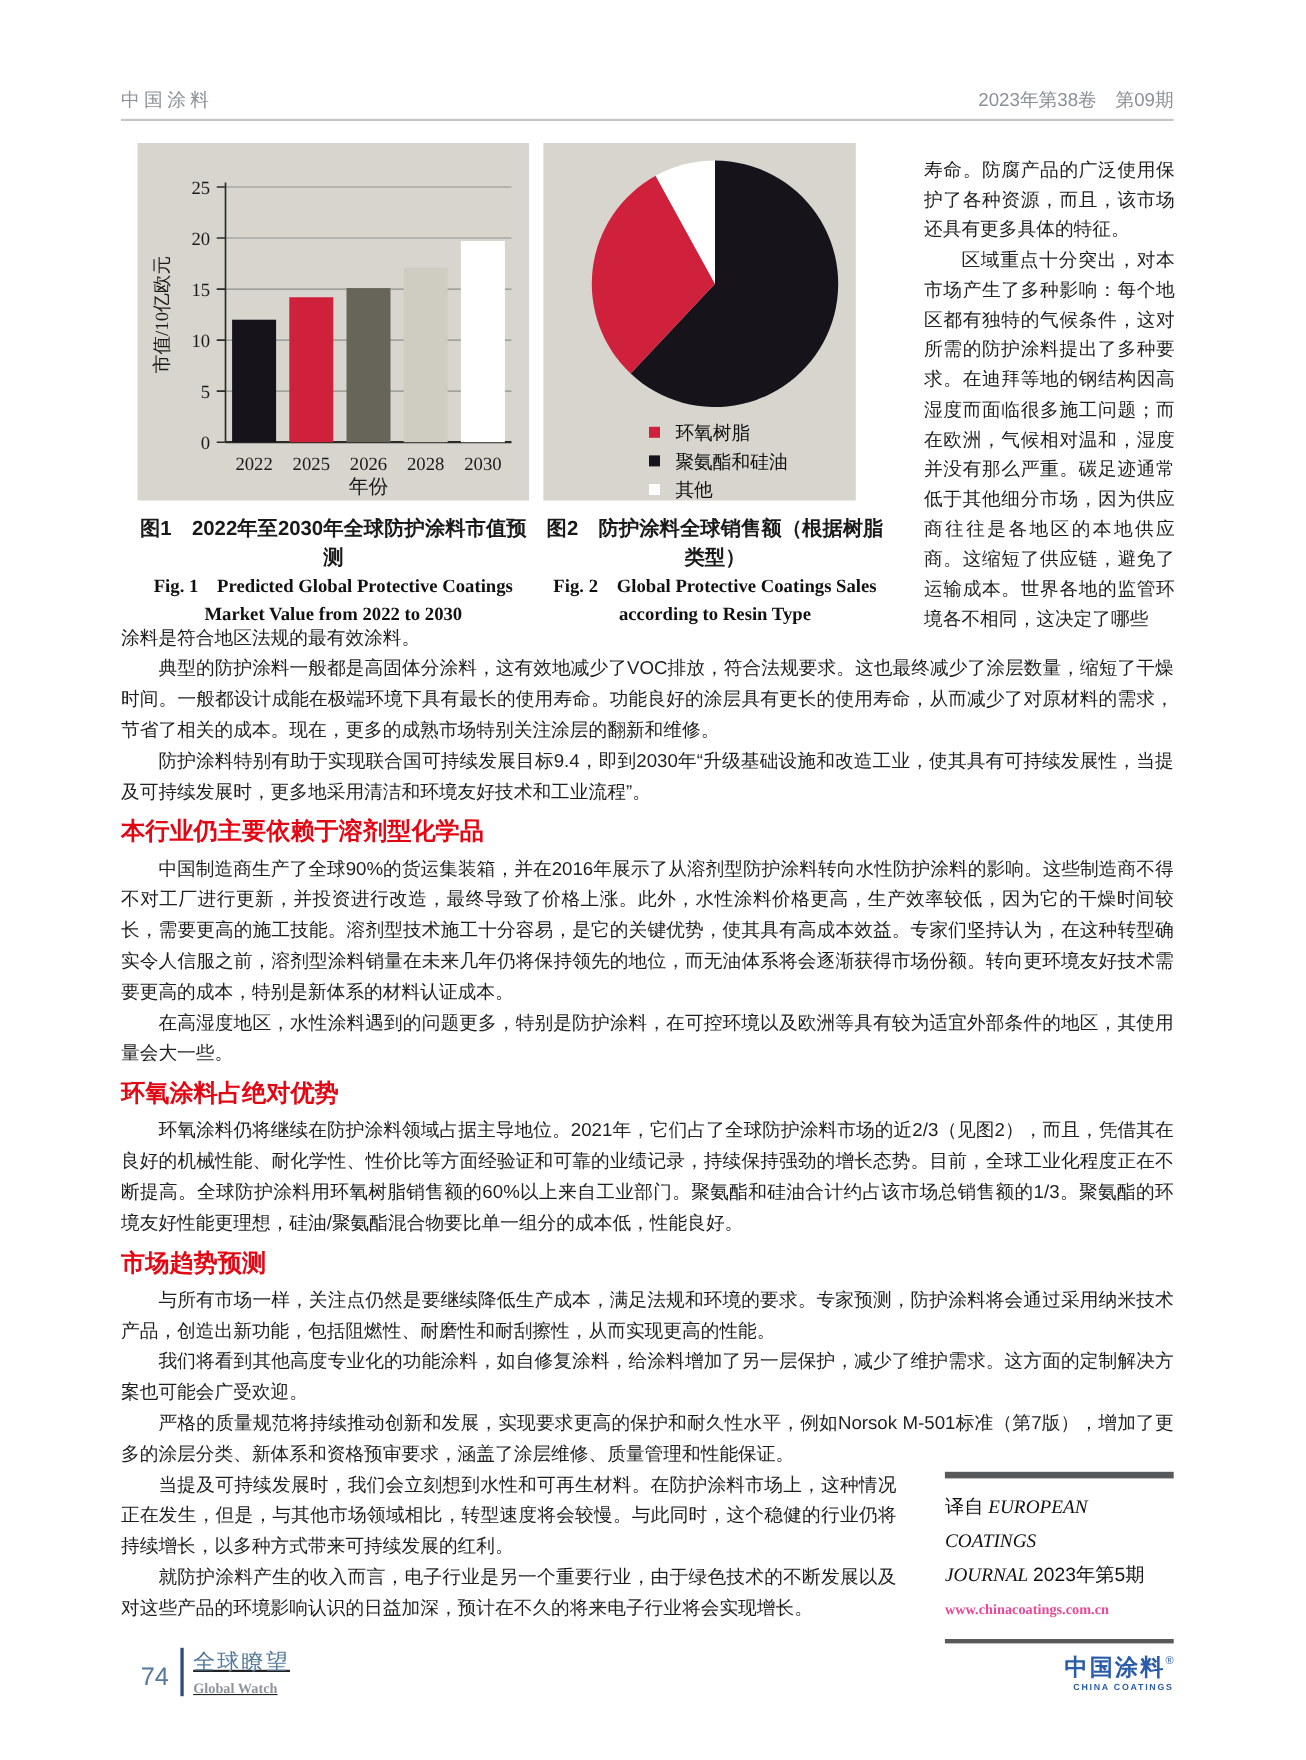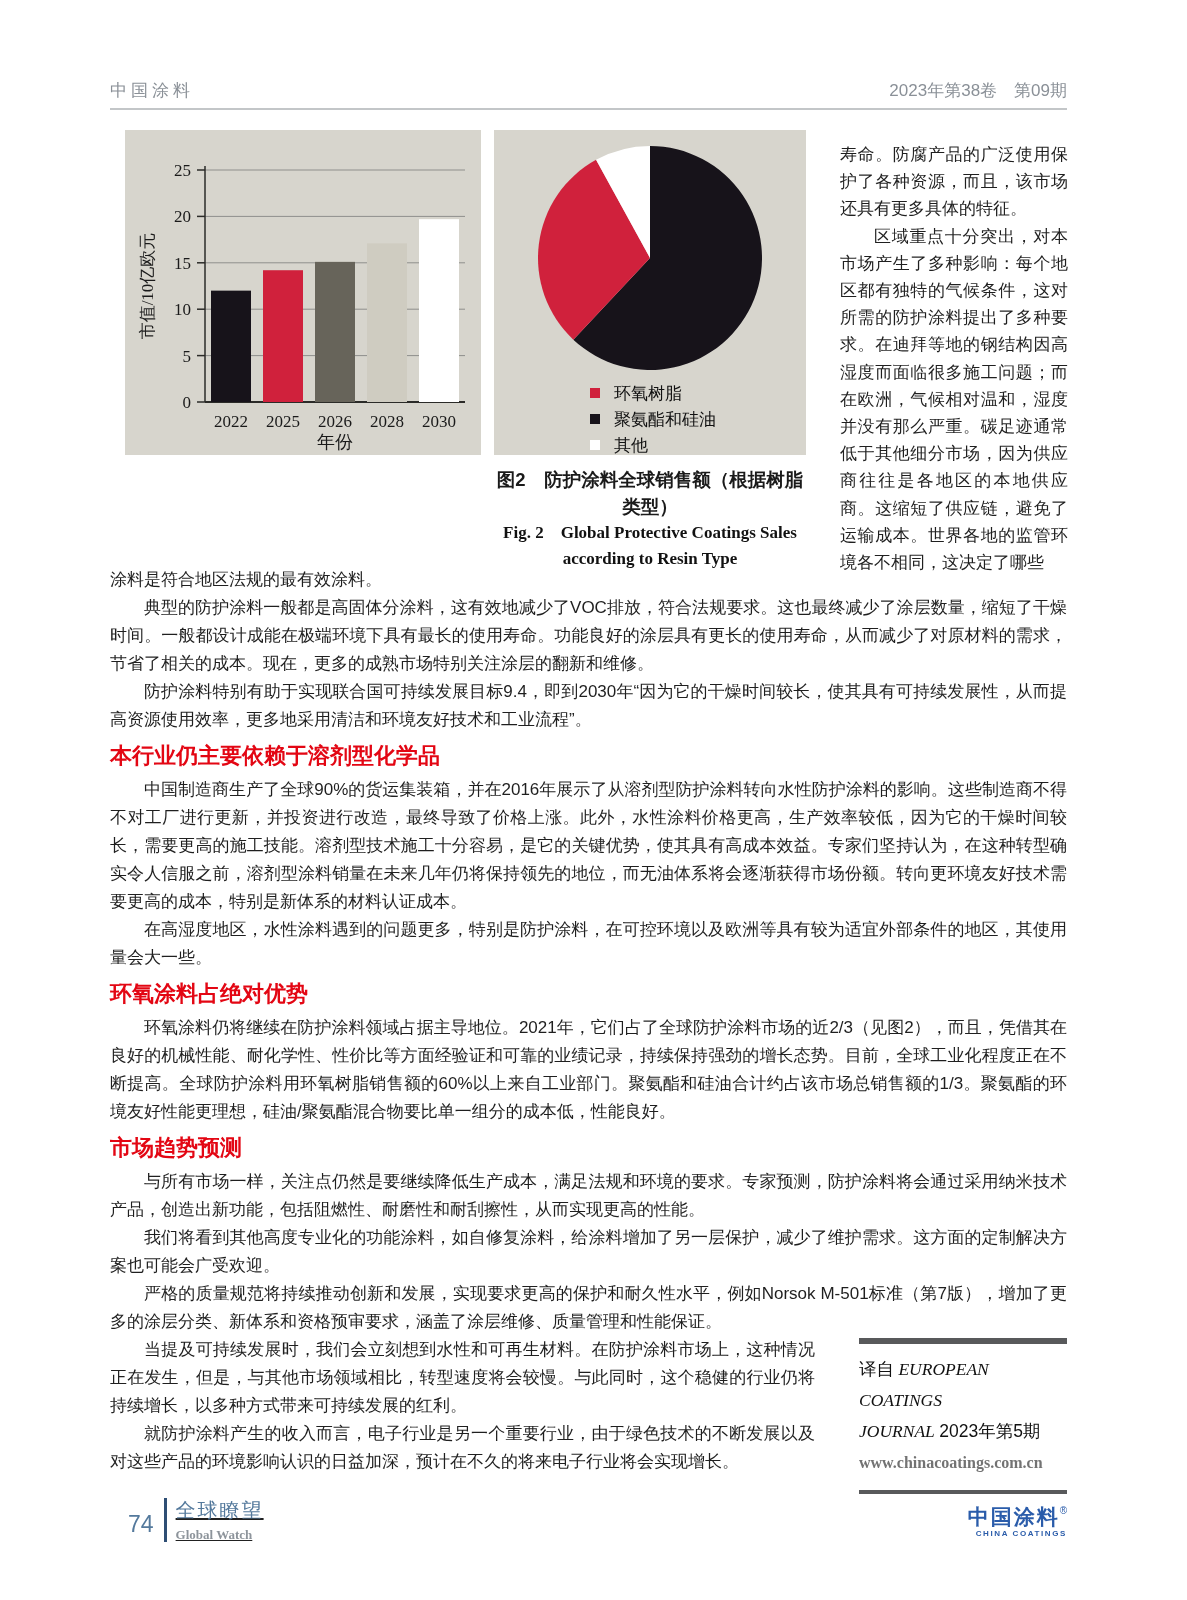--- a/index.html
+++ b/index.html
@@ -11,21 +11,21 @@
        border-bottom:2px solid #c3c6c8;color:#8a9097;font-size:17px;}
   .hdr-left{position:absolute;left:0;bottom:6px;letter-spacing:4px;}
   .hdr-right{position:absolute;right:0;bottom:6px;}
 
   
   .figure{position:absolute;top:130px;}
   .fig1{left:125px;width:356px;}
   .fig2{left:494px;width:312px;}
   .chartbox{background:#d7d5cd;position:relative;}
   .fig1 .chartbox{width:356px;height:325px;}
-  .fig2 .chartbox{width:312px;height:325px;}
+  .fig2 .chartbox{width:284px;height:325px;}
   .caption{margin-top:11px;text-align:center;}
   .cap-cn{font-size:18.5px;font-weight:bold;color:#1a1a1a;line-height:27px;}
   .cap-en{font-family:"Liberation Serif",serif;font-weight:bold;font-size:17px;line-height:26px;color:#111;}
 
   .legend{position:absolute;left:96px;top:250px;}
   .legend-row{display:flex;align-items:center;height:26px;}
   .legend-swatch{width:10px;height:10px;margin-right:14px;flex:0 0 auto;}
   .legend-label{font-family:"Liberation Serif",serif;font-size:17px;color:#111;}
 
   
@@ -41,21 +41,21 @@
   .main p.indent{text-indent:2em;}
   .main h2{margin:6px 0 4px 0;font-size:22px;line-height:32px;color:#e30613;font-weight:bold;text-align:left;}
 
   
   .attr-float{float:right;width:232px;margin-left:20px;margin-top:2px;}
   .attr-box{margin-left:24px;border-top:6px solid #58595b;border-bottom:4px solid #58595b;
             padding:10px 0 12px 0;text-align:left;font-family:"Liberation Serif",serif;
             font-size:17.5px;color:#111;line-height:31px;}
   .attr-cn{font-family:"Liberation Sans",sans-serif;}
   .attr-it{font-style:italic;}
-  .attr-url{color:#737373;font-weight:bold;font-size:16px;}
+  .attr-url{color:#ec4899;font-weight:bold;font-size:13px;}
   .brand{margin-top:12px;text-align:right;color:#2a5caa;line-height:1;}
   .brand-cn{font-size:21px;font-weight:bold;letter-spacing:2px;}
   .brand-reg{font-size:10px;vertical-align:top;}
   .brand-en{font-size:8px;font-weight:bold;letter-spacing:1.6px;margin-top:3px;}
 
   
   .footer{position:absolute;left:128px;top:1497px;display:flex;align-items:center;}
   .footer-num{font-size:23px;color:#54799c;margin-right:10px;align-self:flex-end;padding-bottom:5px;}
   .footer-bar{width:3px;height:44px;background:#2e4e74;margin-right:9px;}
   .footer-col{display:flex;flex-direction:column;justify-content:center;text-decoration:underline;}
@@ -99,20 +99,25 @@
           <text x="158" y="297" text-anchor="middle" font-size="17" fill="#1a1a1a" font-family="'Liberation Serif',serif">2025</text>
           <rect x="190" y="131.872" width="40" height="140.128" fill="#67645a"></rect>
           <text x="210" y="297" text-anchor="middle" font-size="17" fill="#1a1a1a" font-family="'Liberation Serif',serif">2026</text>
           <rect x="242" y="113.31199999999998" width="40" height="158.68800000000002" fill="#cfccc1"></rect>
           <text x="262" y="297" text-anchor="middle" font-size="17" fill="#1a1a1a" font-family="'Liberation Serif',serif">2028</text>
           <rect x="294" y="89.18400000000003" width="40" height="182.81599999999997" fill="#ffffff"></rect>
           <text x="314" y="297" text-anchor="middle" font-size="17" fill="#1a1a1a" font-family="'Liberation Serif',serif">2030</text>
           <text x="28" y="156" text-anchor="middle" font-size="17" fill="#1a1a1a" font-family="'Liberation Serif',serif" transform="rotate(-90 28 156)">市值/10亿欧元</text>
           <text x="210" y="318" text-anchor="middle" font-size="18" fill="#1a1a1a" font-family="'Liberation Serif',serif">年份</text>
         </svg></div>
+    <div class="caption">
+      <div class="cap-cn">图1　2022年至2030年全球防护涂料市值预测</div>
+      <div class="cap-en">Fig. 1　Predicted Global Protective Coatings</div>
+      <div class="cap-en">Market Value from 2022 to 2030</div>
+    </div>
   </div>
 
   <div class="figure fig2">
     <div class="chartbox" style="background: rgb(215, 213, 205);"><svg width="312" height="325">
           <path d="M 156 128 L 156.00 16.00 A 112 112 0 1 1 79.33 209.64 Z" fill="#17131a"></path>
           <path d="M 156 128 L 79.33 209.64 A 112 112 0 0 1 102.04 29.85 Z" fill="#d0213c"></path>
           <path d="M 156 128 L 102.04 29.85 A 112 112 0 0 1 156.00 16.00 Z" fill="#ffffff"></path>
         </svg>
       <div class="legend">
           <div class="legend-row">
@@ -137,21 +142,21 @@
   </div>
 
   <aside class="sidebar">
     <p>寿命。防腐产品的广泛使用保护了各种资源，而且，该市场还具有更多具体的特征。</p>
     <p class="indent">区域重点十分突出，对本市场产生了多种影响：每个地区都有独特的气候条件，这对所需的防护涂料提出了多种要求。在迪拜等地的钢结构因高湿度而面临很多施工问题；而在欧洲，气候相对温和，湿度并没有那么严重。碳足迹通常低于其他细分市场，因为供应商往往是各地区的本地供应商。这缩短了供应链，避免了运输成本。世界各地的监管环境各不相同，这决定了哪些</p>
   </aside>
 
   <main class="main">
     <p>涂料是符合地区法规的最有效涂料。</p>
     <p class="indent">典型的防护涂料一般都是高固体分涂料，这有效地减少了VOC排放，符合法规要求。这也最终减少了涂层数量，缩短了干燥时间。一般都设计成能在极端环境下具有最长的使用寿命。功能良好的涂层具有更长的使用寿命，从而减少了对原材料的需求，节省了相关的成本。现在，更多的成熟市场特别关注涂层的翻新和维修。</p>
-    <p class="indent">防护涂料特别有助于实现联合国可持续发展目标9.4，即到2030年“因为它的干燥时间较长，使其具有可持续发展性，从而提高资源使用效率，更多地采用清洁和环境友好技术和工业流程”。</p>
+    <p class="indent">防护涂料特别有助于实现联合国可持续发展目标9.4，即到2030年“升级基础设施和改造工业，使其具有可持续发展性，当提及可持续发展时，更多地采用清洁和环境友好技术和工业流程”。</p>
 
     <h2>本行业仍主要依赖于溶剂型化学品</h2>
     <p class="indent">中国制造商生产了全球90%的货运集装箱，并在2016年展示了从溶剂型防护涂料转向水性防护涂料的影响。这些制造商不得不对工厂进行更新，并投资进行改造，最终导致了价格上涨。此外，水性涂料价格更高，生产效率较低，因为它的干燥时间较长，需要更高的施工技能。溶剂型技术施工十分容易，是它的关键优势，使其具有高成本效益。专家们坚持认为，在这种转型确实令人信服之前，溶剂型涂料销量在未来几年仍将保持领先的地位，而无油体系将会逐渐获得市场份额。转向更环境友好技术需要更高的成本，特别是新体系的材料认证成本。</p>
     <p class="indent">在高湿度地区，水性涂料遇到的问题更多，特别是防护涂料，在可控环境以及欧洲等具有较为适宜外部条件的地区，其使用量会大一些。</p>
 
     <h2>环氧涂料占绝对优势</h2>
     <p class="indent">环氧涂料仍将继续在防护涂料领域占据主导地位。2021年，它们占了全球防护涂料市场的近2/3（见图2），而且，凭借其在良好的机械性能、耐化学性、性价比等方面经验证和可靠的业绩记录，持续保持强劲的增长态势。目前，全球工业化程度正在不断提高。全球防护涂料用环氧树脂销售额的60%以上来自工业部门。聚氨酯和硅油合计约占该市场总销售额的1/3。聚氨酯的环境友好性能更理想，硅油/聚氨酯混合物要比单一组分的成本低，性能良好。</p>
 
     <h2>市场趋势预测</h2>
     <p class="indent">与所有市场一样，关注点仍然是要继续降低生产成本，满足法规和环境的要求。专家预测，防护涂料将会通过采用纳米技术产品，创造出新功能，包括阻燃性、耐磨性和耐刮擦性，从而实现更高的性能。</p>

